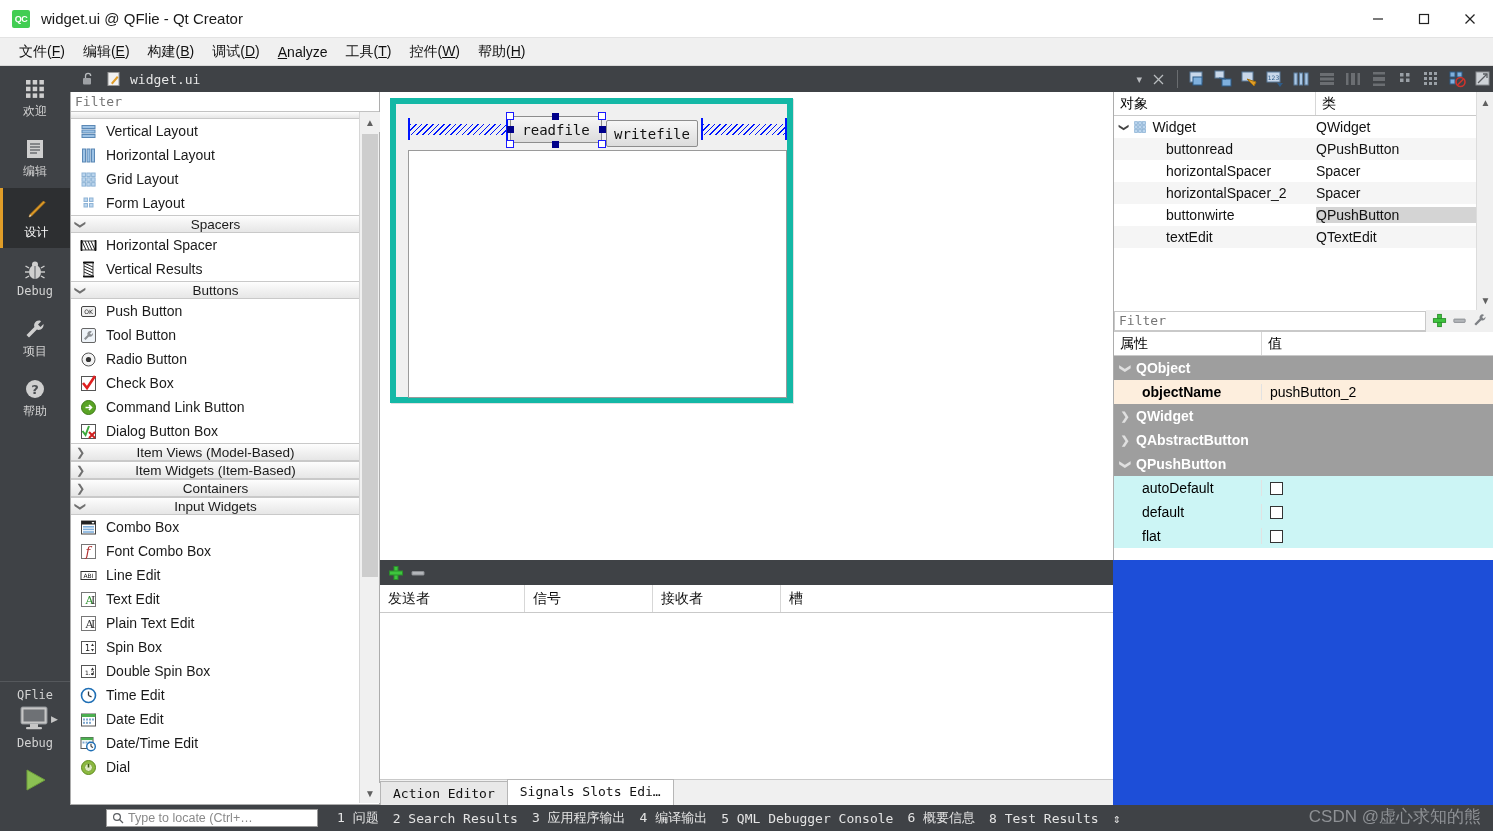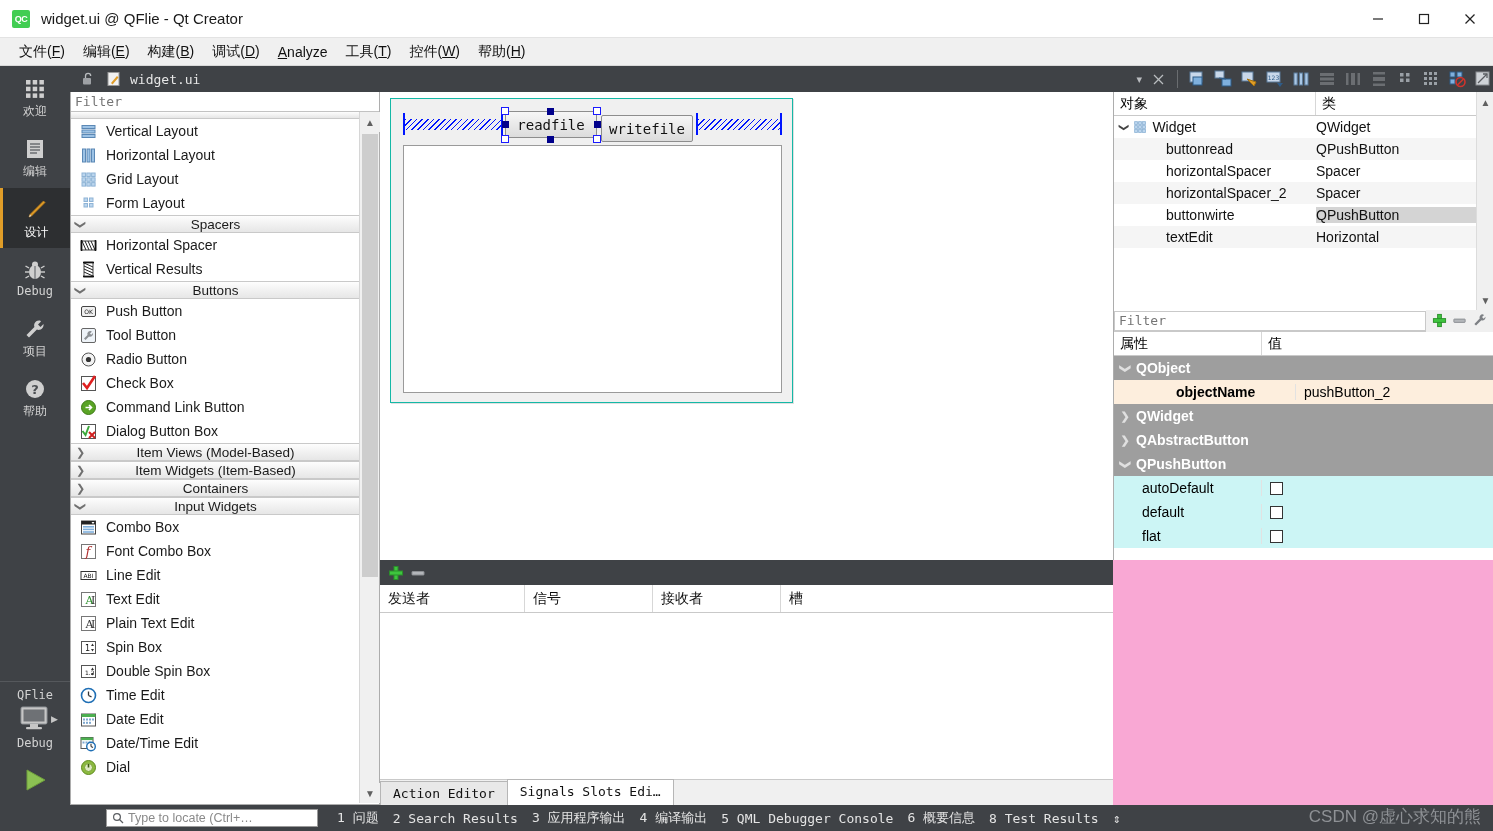--- a/index.html
+++ b/index.html
@@ -1,21 +1,21 @@
 <!DOCTYPE html>
 <html><head>
 <meta charset="utf-8">
 <style>
   * { box-sizing: border-box; margin:0; padding:0; }
   html,body {
     width:1493px; height:831px; overflow:hidden;
     font-family:"Liberation Sans", sans-serif;
     background:#f0f0f0;
   }
-  #app { position:relative; width:1493px; height:831px; background:#f9a8d4;text-decoration:underline; }
+  #app { position:relative; width:1493px; height:831px; background:#1d4ed8;text-decoration:underline; }
 
   
   .titlebar{
     position:absolute; left:0; top:0; width:1493px; height:38px;
     background:#ffffff; border-bottom:1px solid #e3e3e3;
     display:flex; align-items:center;
   }
   .qc-logo{
     width:18px;height:18px;margin-left:12px;border-radius:2px;
     background:#41cd52; color:#fff; font-size:9px; font-weight:bold;
@@ -100,21 +100,21 @@
     color:#606060;font-size:10px; background:#f0f0f0;}
   .sb-thumb{ position:absolute; left:2px; width:16px; background:#cdcdcd; }
 
   
   .formarea{
     position:absolute; left:380px; top:92px; width:733px; height:468px;
     background:#ffffff;
   }
   .formwin{
     position:absolute; left:10px; top:6px; width:403px; height:305px;
-    background:#f0f0f0; border:1px solid #14b8a6;
+    background:#f0f0f0; border:6px solid #14b8a6;
     box-shadow:1px 1px 0 rgba(0,0,0,.12);
   }
   .formgrid{
     position:absolute; left:3px; top:3px; right:3px; bottom:3px;
     background-image:radial-gradient(#b6b6b6 0.7px, transparent 0.7px);
     background-size:10px 10px; background-position:0 0;
   }
   .spacer-h{
     position:absolute; height:22px; border-left:2px solid #0015ff; border-right:2px solid #0015ff;
     display:flex; align-items:center; overflow:hidden;
@@ -186,21 +186,21 @@
      color:#111; padding:1px 4px; border-bottom:1px solid #c9c9c9; }
   .pe-head{ height:24px; display:flex; border-bottom:1px solid #c9c9c9; }
   .pe-h1{ width:148px; font-size:14px; padding:3px 6px; border-right:1px solid #d7d7d7; }
   .pe-h2{ flex:1; font-size:14px; padding:3px 6px; }
   .pe-grow{ height:24px; display:flex; align-items:center; background:#9e9e9e;
      color:#fff; font-weight:bold; font-size:14px; }
   .pe-grow .chev{ width:22px; text-align:center; color:#e0e0e0; font-size:11px; }
   .pe-row{ height:24px; display:flex; align-items:center; font-size:14px; }
   .pe-key{ width:148px; padding-left:28px; border-right:1px solid #e2e2e2; }
   .pe-val{ flex:1; padding-left:8px; display:flex; align-items:center; }
-  .pe-row.hl{ background:#fdeedd;padding-left:34px; }
+  .pe-row.hl{ background:#fdeedd; }
   .pe-row.hl .pe-key{ font-weight:bold; }
   .pe-row.cyan{ background:#ccf5f5; }
   .pe-check{ width:13px;height:13px;border:1.5px solid #333;background:#fff; }
 
   
   .statusbar{
     position:absolute; left:0; bottom:0; width:1493px; height:26px;
     background:#3f4246; display:flex; align-items:center; gap:0;
   }
   .locator{
@@ -888,21 +888,21 @@
         <div class="oi-row">
           <div class="oi-name" style="padding-left: 52px;">
             <span>buttonwirte</span>
           </div>
           <div class="oi-class sel">QPushButton</div>
         </div>
         <div class="oi-row alt">
           <div class="oi-name" style="padding-left: 52px;">
             <span>textEdit</span>
           </div>
-          <div class="oi-class">Horizontal</div>
+          <div class="oi-class">QTextEdit</div>
         </div>
       </div>
     <div class="oi-vscroll">
       <div class="sb-arrow" style="width:17px;">▲</div>
       <div class="sb-arrow" style="width:17px;position:absolute;bottom:0;left:0;">▼</div>
     </div>
   </div>
 
   <div class="propedit">
     <div class="pe-filter">

